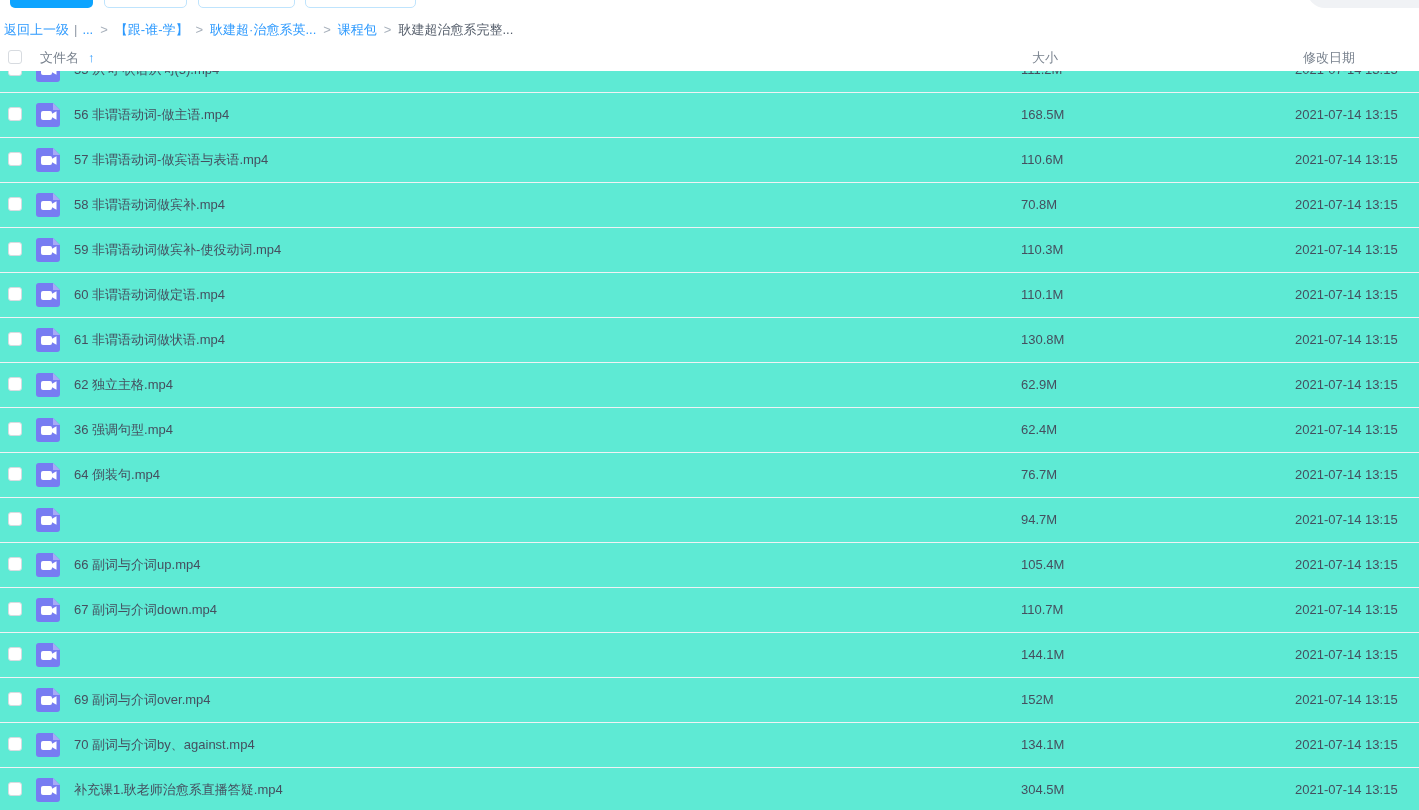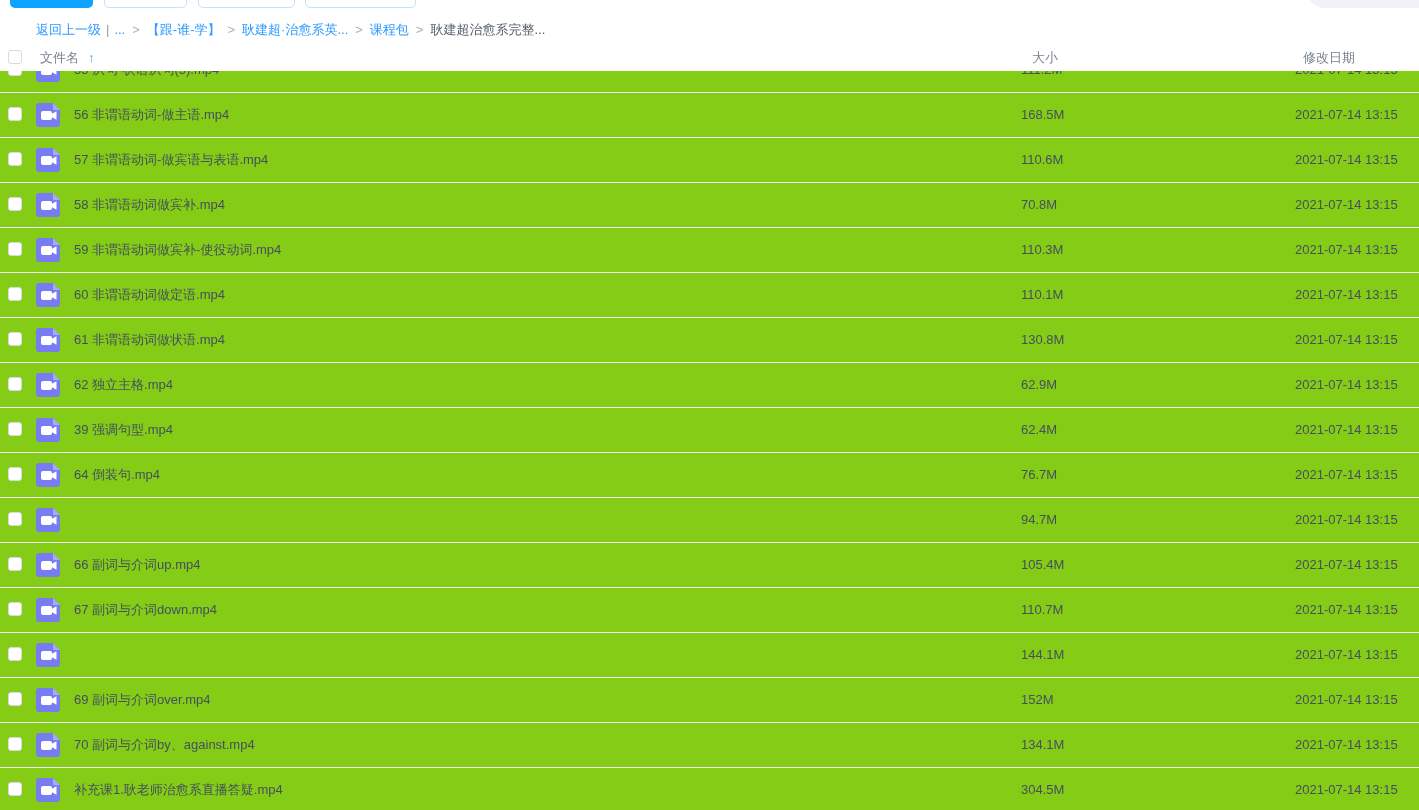--- a/index.html
+++ b/index.html
@@ -14,37 +14,37 @@
   }
   
   .btn{position:absolute;top:-28px;height:36px;border-radius:5px;box-sizing:border-box;cursor:pointer;}
   .btn.primary{left:10px;width:83px;background:#0DA4FF;border:none;}
   .btn.outline{background:#fff;border:1px solid #BFE4FD;}
   .btn.b1{left:104px;width:83px;}
   .btn.b2{left:198px;width:97px;}
   .btn.b3{left:305px;width:111px;}
   .search-pill{position:absolute;top:-28px;left:1307px;width:140px;height:36px;border-radius:18px;background:#F0F2F5;}
   
-  .breadcrumb{position:absolute;top:21px;left:4px;white-space:nowrap;font-size:13px;margin-left:32px;}
+  .breadcrumb{position:absolute;top:21px;left:4px;white-space:nowrap;font-size:13px;}
   .breadcrumb a{color:#2E9AFE;text-decoration:none;cursor:pointer;}
   .breadcrumb .pipe{color:#8F98A5;margin:0 5px;}
   .breadcrumb .sep{color:#A7B0BB;margin:0 7px;}
   .breadcrumb .current{color:#555E6B;}
   
   .thead{position:absolute;top:44px;left:0;right:0;height:27px;color:#79828E;}
   .thead .checkbox{position:absolute;left:8px;top:6px;}
   .thead .h-name{position:absolute;left:40px;line-height:27px;cursor:pointer;}
   .thead .sort{position:absolute;left:88px;line-height:27px;color:#2E9AFE;font-weight:bold;cursor:pointer;}
   .thead .h-size{position:absolute;left:1032px;line-height:27px;cursor:pointer;}
   .thead .h-date{position:absolute;left:1303px;line-height:27px;cursor:pointer;}
   
   .list{position:absolute;top:71px;left:0;right:0;}
   .partial-clip{position:relative;height:22px;overflow:hidden;}
   .partial-clip .row{position:absolute;bottom:0;left:0;right:0;}
-  .row{position:relative;height:45px;border-bottom:1px solid #F0F2F5;box-sizing:border-box;background:#84cc16;cursor:pointer;}
+  .row{position:relative;height:45px;border-bottom:1px solid #F0F2F5;box-sizing:border-box;background:#5eead4;cursor:pointer;}
   .checkbox{display:inline-block;width:14px;height:14px;border:1px solid #D7DBE0;border-radius:3px;background:#fff;box-sizing:border-box;cursor:pointer;}
   .row .checkbox{position:absolute;left:8px;top:50%;margin-top:-8px;}
   .file-icon{position:absolute;left:36px;top:50%;margin-top:-12px;width:24px;height:24px;}
   .cell{position:absolute;top:0;line-height:44px;white-space:nowrap;color:#454F5F;}
   .cell.name{left:74px;}
   .cell.size{left:1021px;}
   .cell.date{left:1295px;}
 </style>
 </head>
 <body>
@@ -170,21 +170,21 @@
         <span class="cell date">2021-07-14 13:15</span>
       </div>
       <div class="row">
         <span class="checkbox"></span>
         <span class="file-icon"><svg width="24" height="24" viewBox="0 0 24 24">
             <path fill="#777CF2" d="M3 0 H17 L24 7 V21 Q24 24 21 24 H3 Q0 24 0 21 V3 Q0 0 3 0 Z"></path>
             <path fill="#A7AAF7" d="M17 0 V7 H24 Z"></path>
             <rect x="5" y="8" width="11" height="9" rx="2" fill="#fff"></rect>
             <path fill="#fff" d="M16 10.7 L20.5 8.2 V16.8 L16 14.3 Z"></path>
           </svg></span>
-        <span class="cell name">39 强调句型.mp4</span>
+        <span class="cell name">36 强调句型.mp4</span>
         <span class="cell size">62.4M</span>
         <span class="cell date">2021-07-14 13:15</span>
       </div>
       <div class="row">
         <span class="checkbox"></span>
         <span class="file-icon"><svg width="24" height="24" viewBox="0 0 24 24">
             <path fill="#777CF2" d="M3 0 H17 L24 7 V21 Q24 24 21 24 H3 Q0 24 0 21 V3 Q0 0 3 0 Z"></path>
             <path fill="#A7AAF7" d="M17 0 V7 H24 Z"></path>
             <rect x="5" y="8" width="11" height="9" rx="2" fill="#fff"></rect>
             <path fill="#fff" d="M16 10.7 L20.5 8.2 V16.8 L16 14.3 Z"></path>

